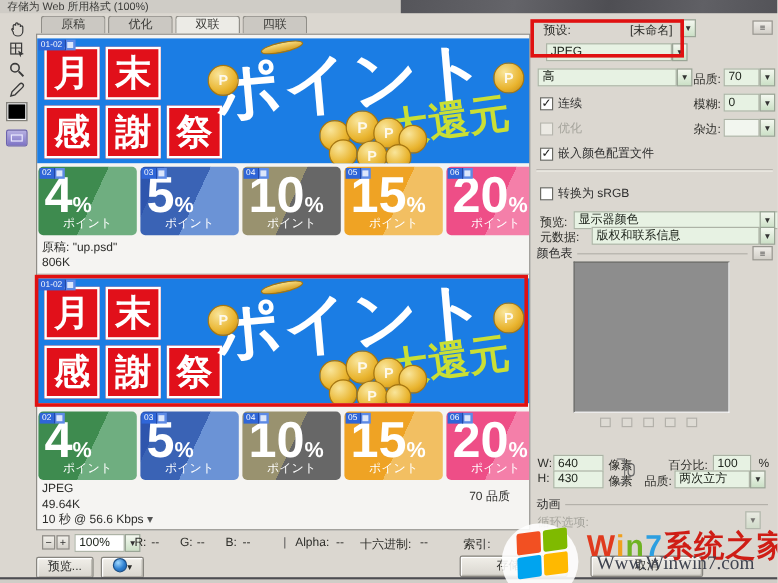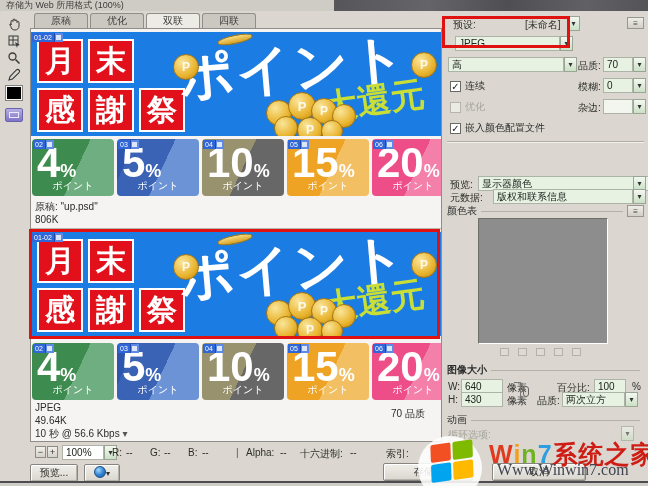--- a/index.html
+++ b/index.html
@@ -393,20 +393,26 @@
       <span class="gfield" style="left:158px;width:30px;background:#f2f6ef;"></span>
       <span class="dd-btn" style="left:188px;">▾</span>
     </div>
     <div class="prow" style="top:107px;">
       <span class="cb" style="left:5px;">
           <span class="box">✓</span>
           <span>嵌入颜色配置文件</span>
         </span>
     </div>
     <div class="sep" style="top:128px;"></div>
+    <div class="prow" style="top:140px;">
+      <span class="cb" style="left:5px;">
+          <span class="box"></span>
+          <span>转换为 sRGB</span>
+        </span>
+    </div>
     <div class="prow" style="top:163px;">
       <span class="plabel" style="left:5px;">预览:</span>
       <span class="gfield" style="left:33px;width:182px;">显示器颜色</span>
       <span class="dd-btn" style="left:188px;">▾</span>
     </div>
     <div class="prow" style="top:176px;">
       <span class="plabel" style="left:5px;">元数据:</span>
       <span class="gfield" style="left:48px;width:140px;">版权和联系信息</span>
       <span class="dd-btn" style="left:188px;">▾</span>
     </div>
@@ -415,24 +421,20 @@
       <span class="flexline"></span>
       <span class="menu-btn">≡</span>
     </div>
     <div class="ct-box"></div>
     <div class="ct-icons">
       <i></i>
         <i></i>
         <i></i>
         <i></i>
         <i></i>
-    </div>
-    <div class="ghdr" style="top:350px;">
-      <span style="font-weight:bold;">图像大小</span>
-      <span class="flexline"></span>
     </div>
     <div class="prow" style="top:366px;">
       <span class="plabel" style="left:3px;">W:</span>
       <span class="gfield" style="left:16px;width:42px;">640</span>
       <span class="plabel" style="left:62px;">像素</span>
       <span class="plabel" style="left:112px;">百分比:</span>
       <span class="gfield" style="left:149px;width:32px;">100</span>
       <span class="plabel" style="left:187px;">%</span>
     </div>
     <div class="prow" style="top:379px;">

